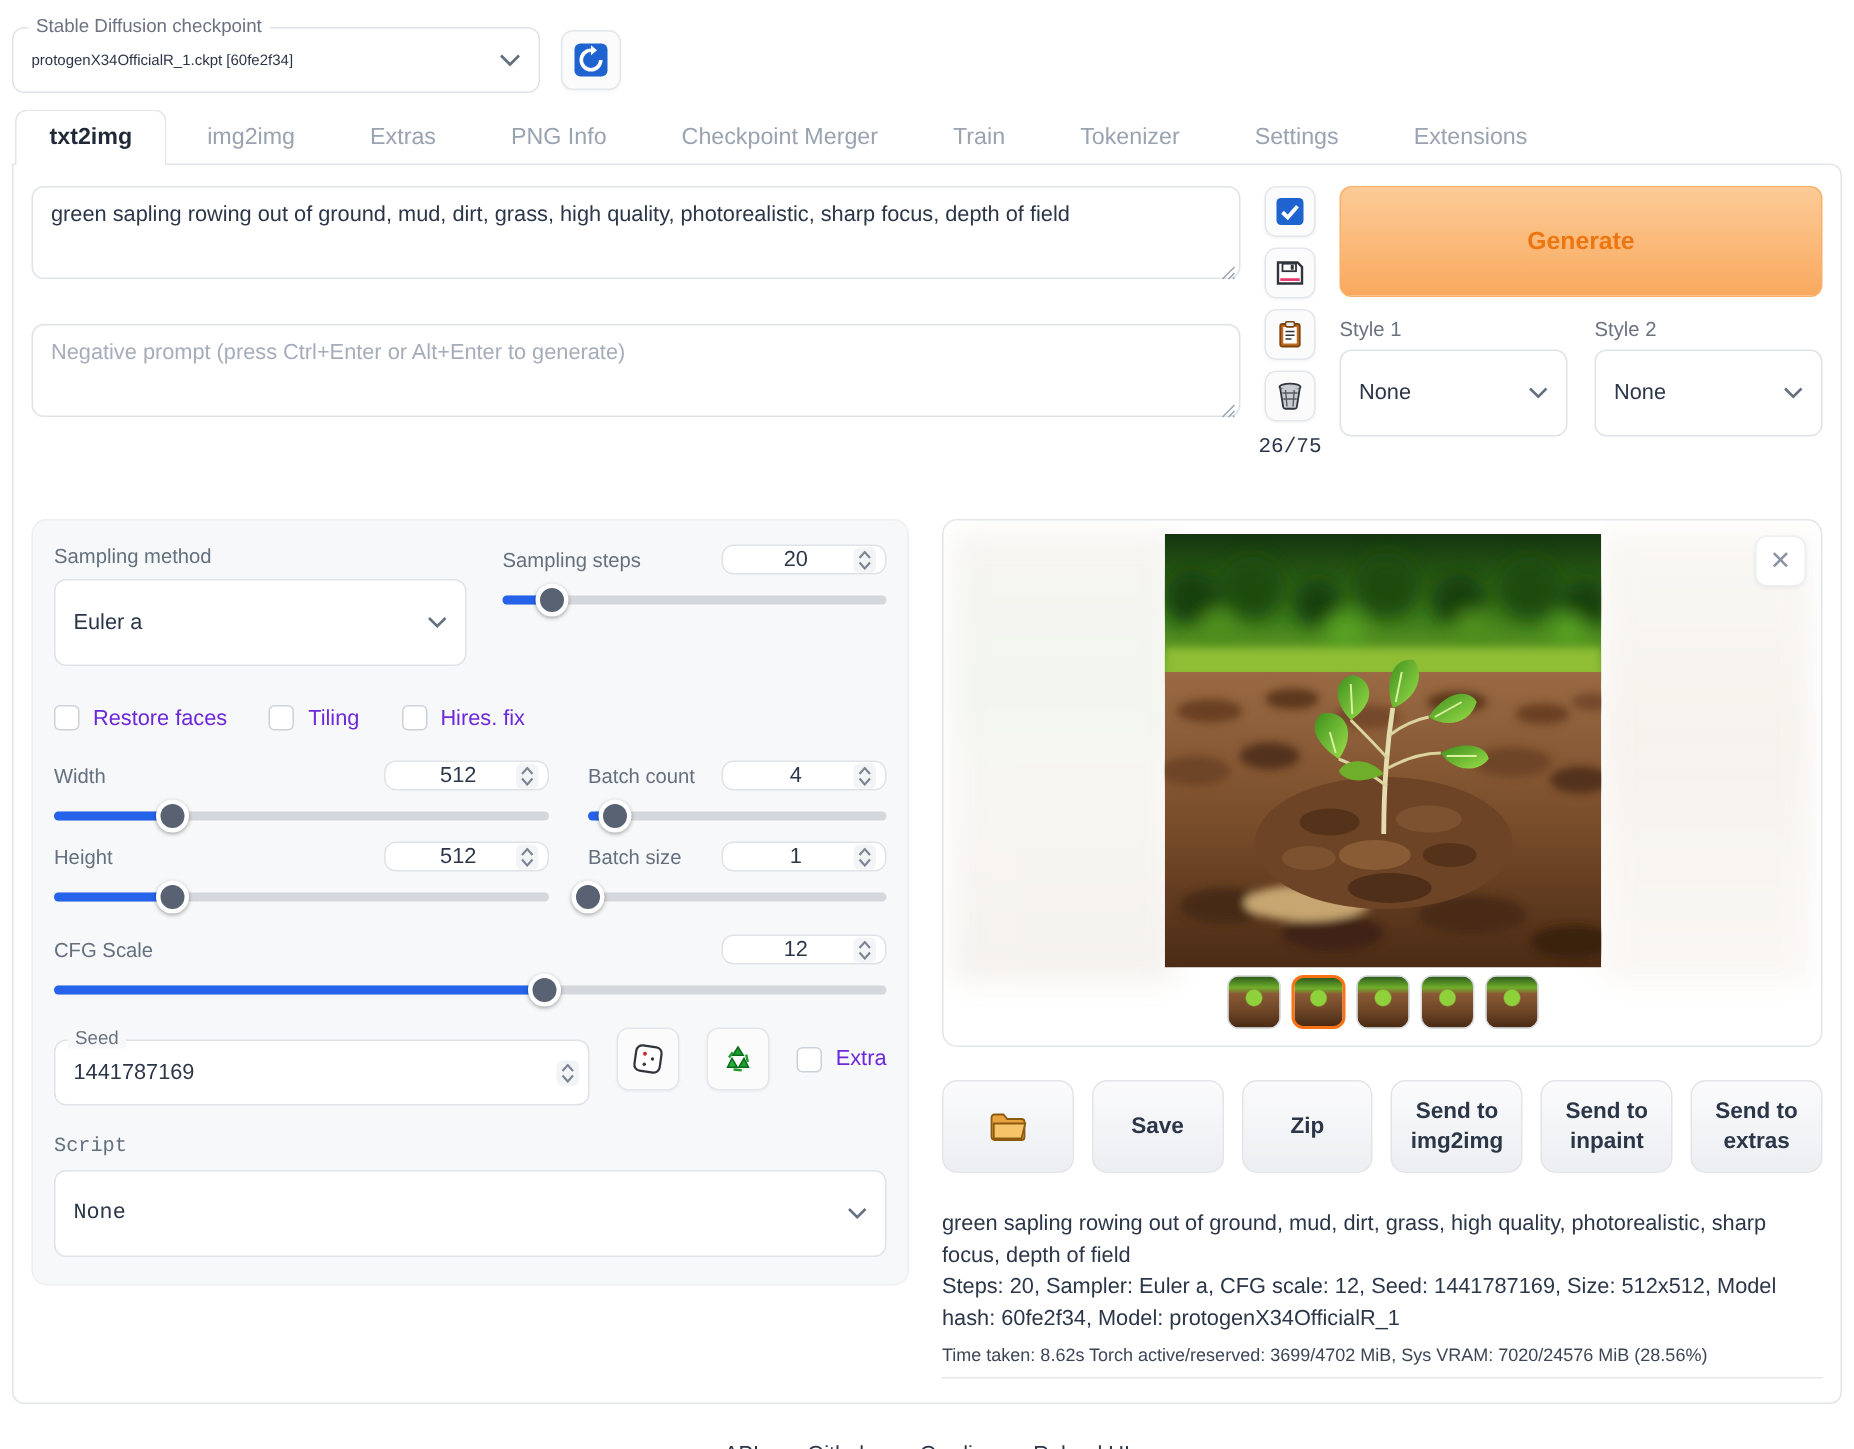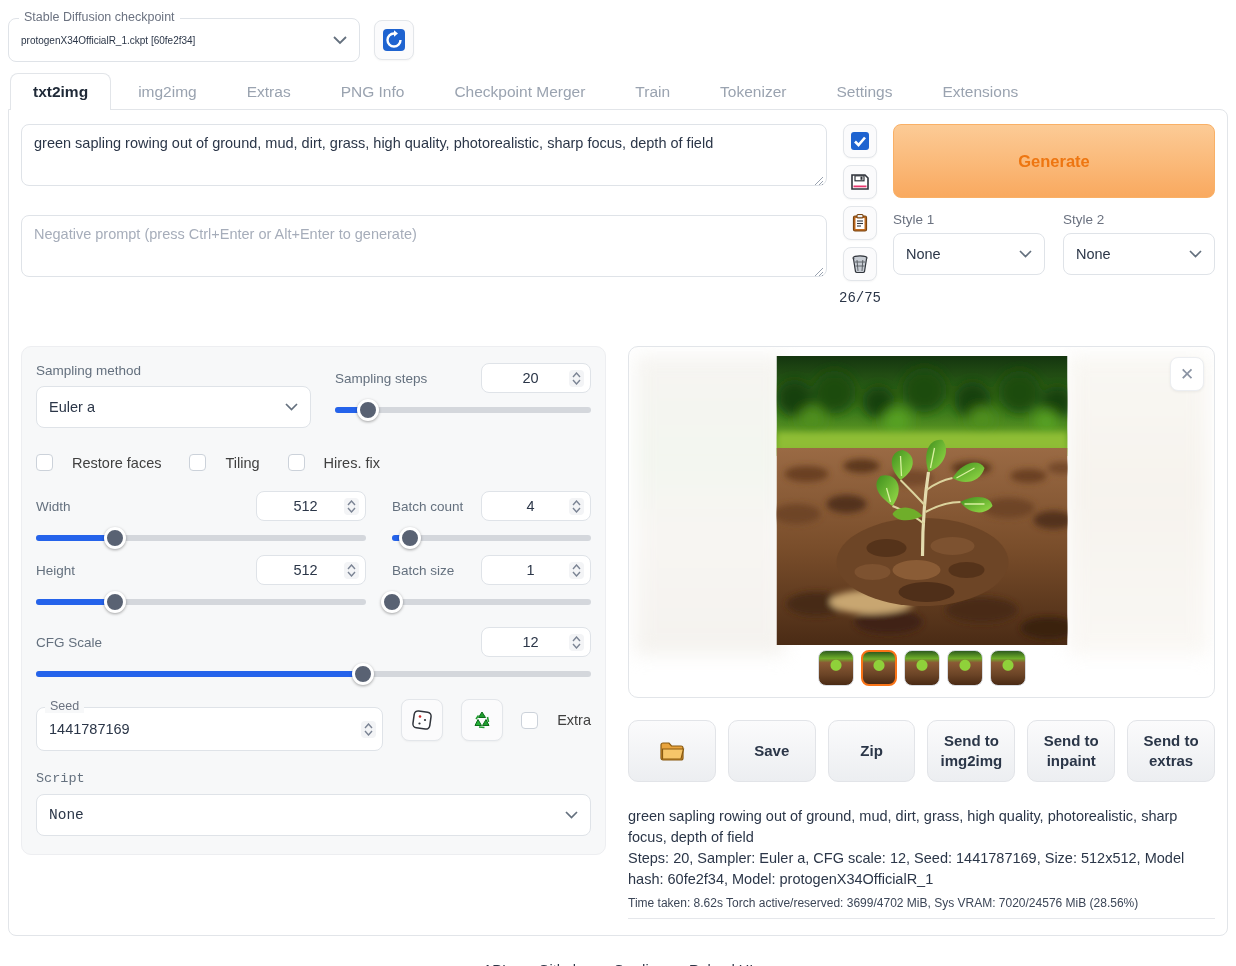--- a/index.html
+++ b/index.html
@@ -36,34 +36,34 @@
 
   .gen-col { width:322px; display:flex; flex-direction:column; }
   .generate-btn { height:74px; border:none; border-radius:8px; background:linear-gradient(180deg,#fdc globalThis#f9a458); background:linear-gradient(180deg,#fdc causes#f9a458); }
   
   .generate-btn { height:74px; border:1px solid #f9b066; border-radius:8px;
       background:linear-gradient(180deg,#fccb96 0%,#f9a95f 100%);
       color:#ee7611; font-size:16.5px; font-weight:700; cursor:pointer; font-family:inherit; }
   .styles-row { display:flex; gap:18px; margin-top:14px; }
   .style-box { flex:1; }
   .mini-label { font-size:13.5px; color:#6b7280; margin-bottom:6px; }
-  .select { height:42px; background:#fff; border:1px solid #dfe3e8; border-radius:8px; display:flex; align-items:center; padding:0 12px; cursor:pointer; }
+  .select { height:58px; background:#fff; border:1px solid #dfe3e8; border-radius:8px; display:flex; align-items:center; padding:0 12px; cursor:pointer; }
   .select .val { flex:1; font-size:14.5px; color:#2b3648; }
 
   
   .main-row { display:flex; gap:22px; margin-top:40px; align-items:flex-start; }
 
   .settings-panel { width:585px; background:#f7f8f9; border:1px solid #edeef1; border-radius:10px; padding:16px 14px 18px 14px; }
   .sp-row1 { display:flex; gap:24px; }
   .sp-left { width:275px; }
   .sp-right { flex:1; }
   .num-row { display:flex; align-items:center; justify-content:space-between; margin-bottom:10px; }
   .label { font-size:13.5px; color:#64707e; }
-  .dark-label { font-size:14.5px; color:#404040;margin-left:10px; }
-  .numinput { width:110px; height:30px; background:#fff; border:1px solid #dfe3e8; border-radius:8px; display:flex; align-items:center; padding:0 6px 0 10px; }
+  .dark-label { font-size:14.5px; color:#6d28d9; }
+  .numinput { width:110px; height:20px; background:#fff; border:1px solid #dfe3e8; border-radius:8px; display:flex; align-items:center; padding:0 6px 0 10px; }
   .numinput .val { flex:1; text-align:center; font-size:14.5px; color:#2b3648; }
   .spin { display:flex; flex-direction:column; gap:1px; align-items:center; cursor:pointer; padding:2px 3px; border-radius:4px; background:#f3f4f6; }
   .slider { position:relative; height:6px; background:#d4d7dc; border-radius:4px; margin:14px 0 4px 0; }
   .slider .fill { position:absolute; left:0; top:0; height:6px; background:#2563eb; border-radius:4px; }
   .slider .handle { position:absolute; top:50%; transform:translateY(-50%); width:22px; height:22px; background:#596273; border:3px solid #fff; border-radius:50%; box-shadow:0 1px 3px rgba(0,0,0,.35); cursor:grab; }
   .checks-row { display:flex; gap:28px; margin:26px 0 20px 0; }
   .check { display:flex; align-items:center; gap:9px; cursor:pointer; }
   .checkbox { width:17px; height:17px; border:1px solid #ccd2da; border-radius:4px; background:#fff; }
   .dims-grid { display:flex; gap:26px; }
   .dims-left { width:330px; }

